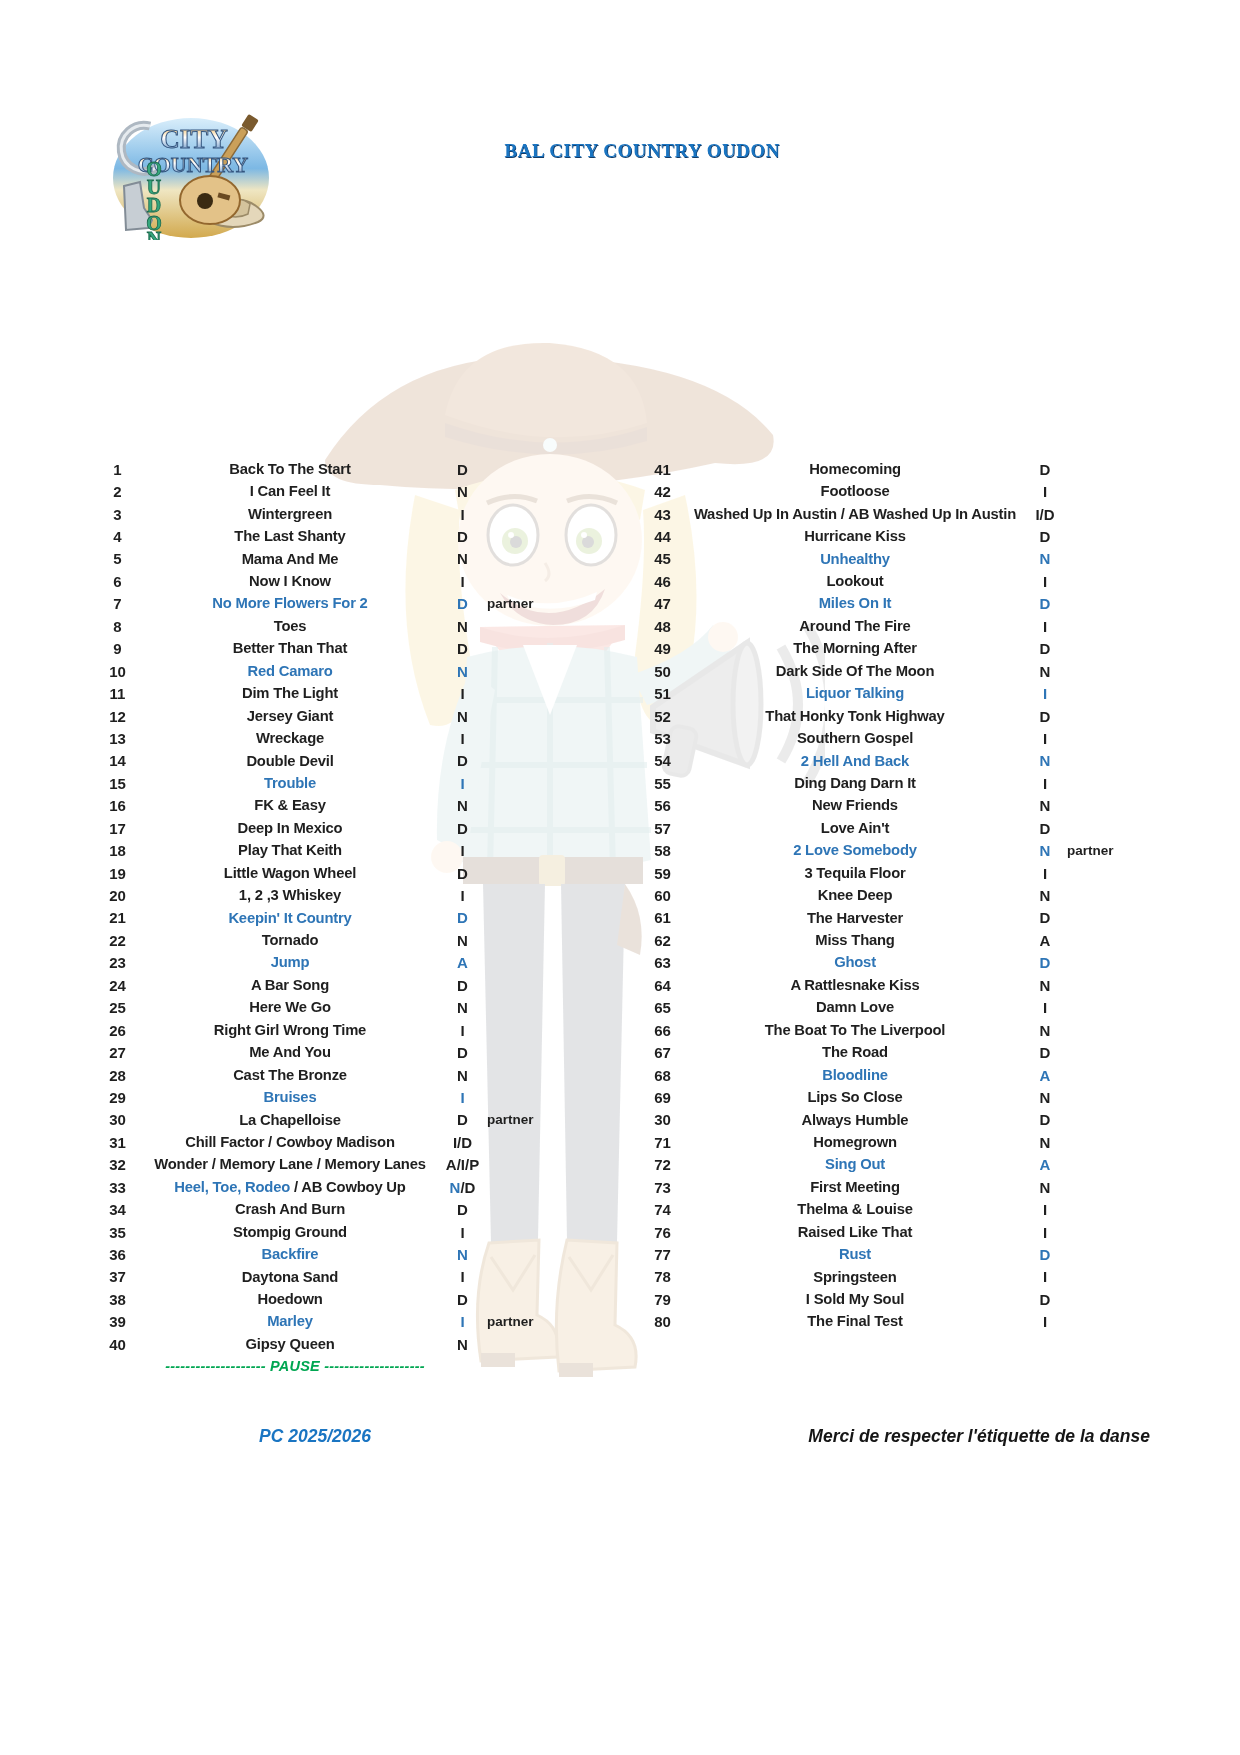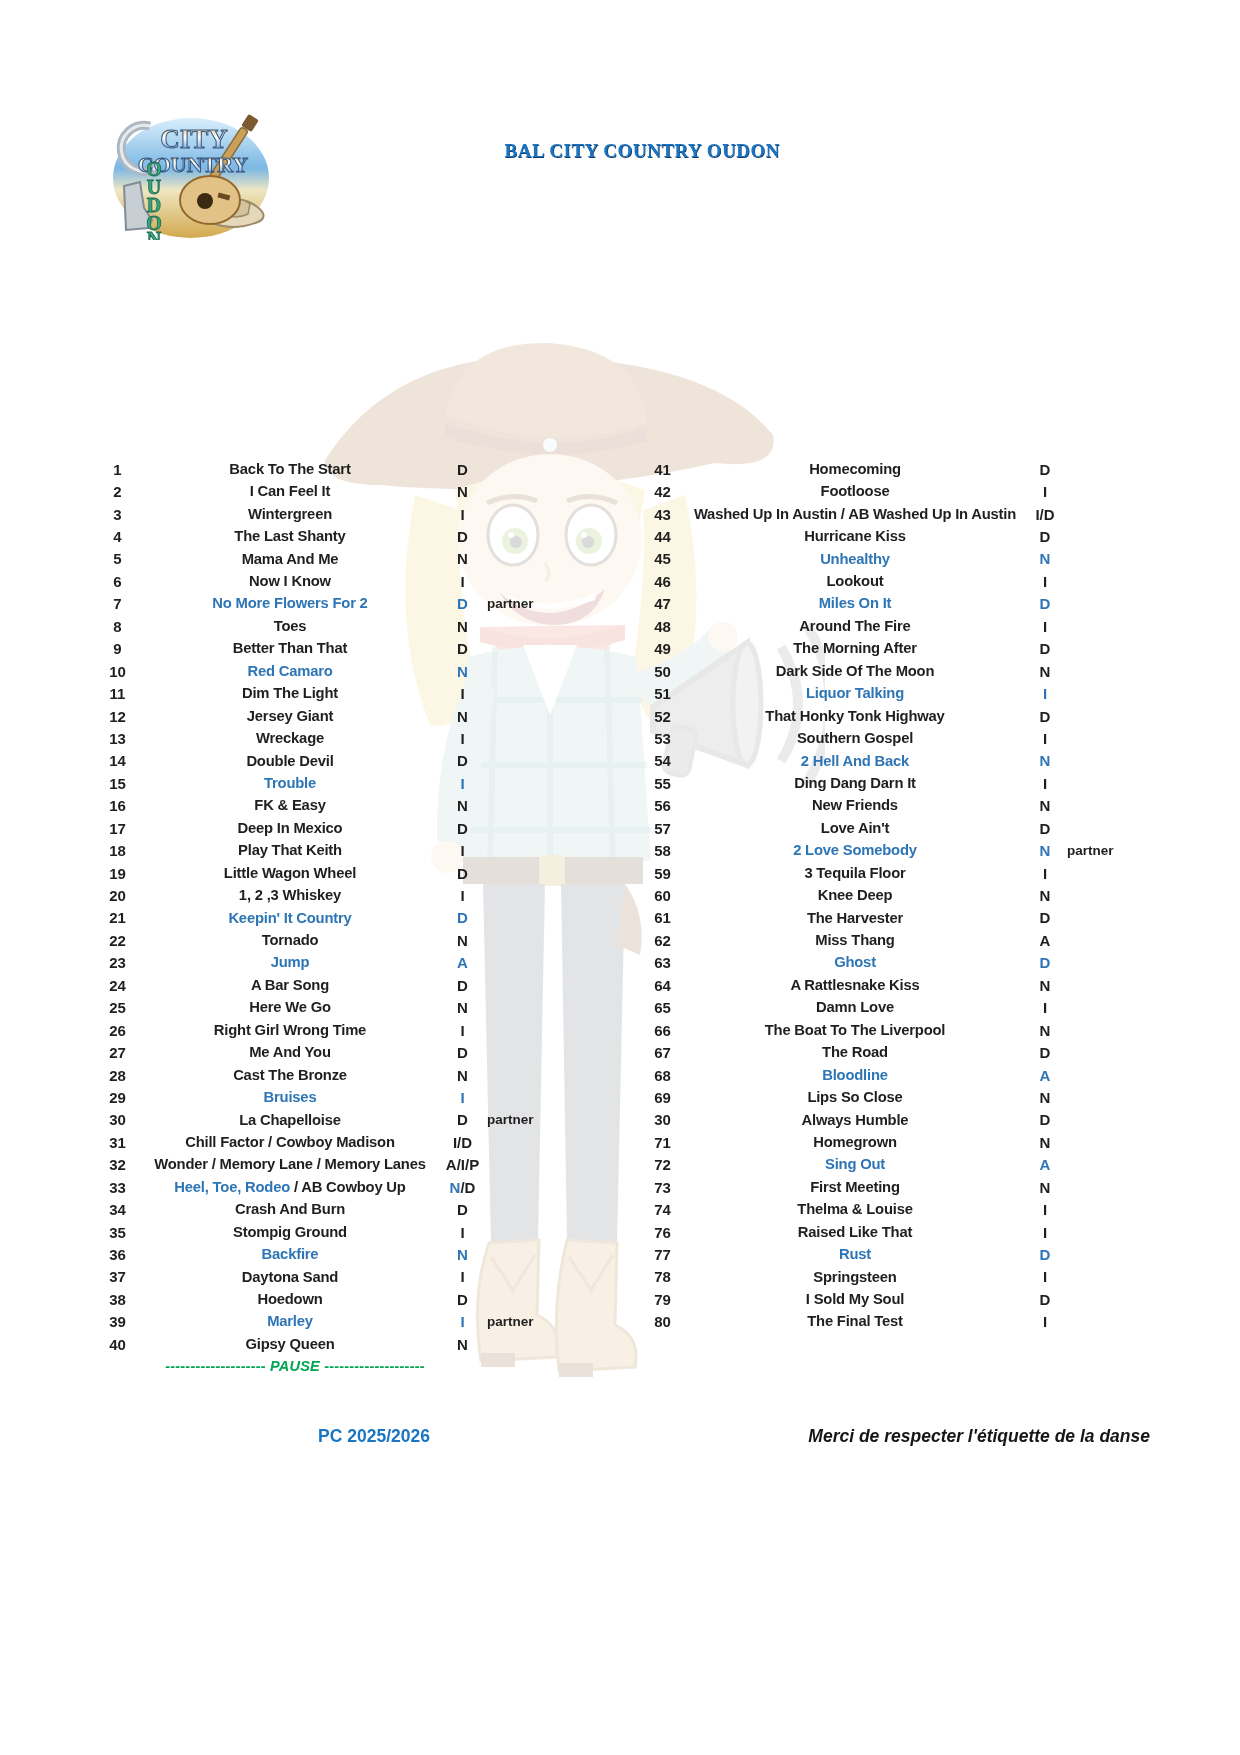--- a/index.html
+++ b/index.html
@@ -41,22 +41,22 @@
   .cell.level{text-align:center;font-size:15px;white-space:nowrap;}
   .cell.note{text-align:left;font-size:13.5px;padding-left:2px;}
   .blue{color:var(--accent);}
   .pause-line{
     position:absolute;left:140px;top:1358px;width:310px;text-align:center;
     color:var(--pause-green);font-weight:700;font-style:italic;font-size:14.5px;
     white-space:nowrap;letter-spacing:0.2px;
   }
   
   .footer-left{
-    position:absolute;left:200px;top:1426px;width:230px;text-align:right;
-    color:var(--title-blue);font-weight:700;font-size:17.5px;
+    position:absolute;left:200px;top:1426px;width:230px;text-align:center;
+    color:var(--title-blue);font-weight:700;font-style:italic;font-size:17.5px;
   }
   .footer-right{
     position:absolute;left:590px;top:1426px;width:560px;text-align:right;
     color:#161616;font-weight:700;font-style:italic;font-size:17.5px;
   }
 </style>
 </head>
 <body>
 
 <div class="page">

